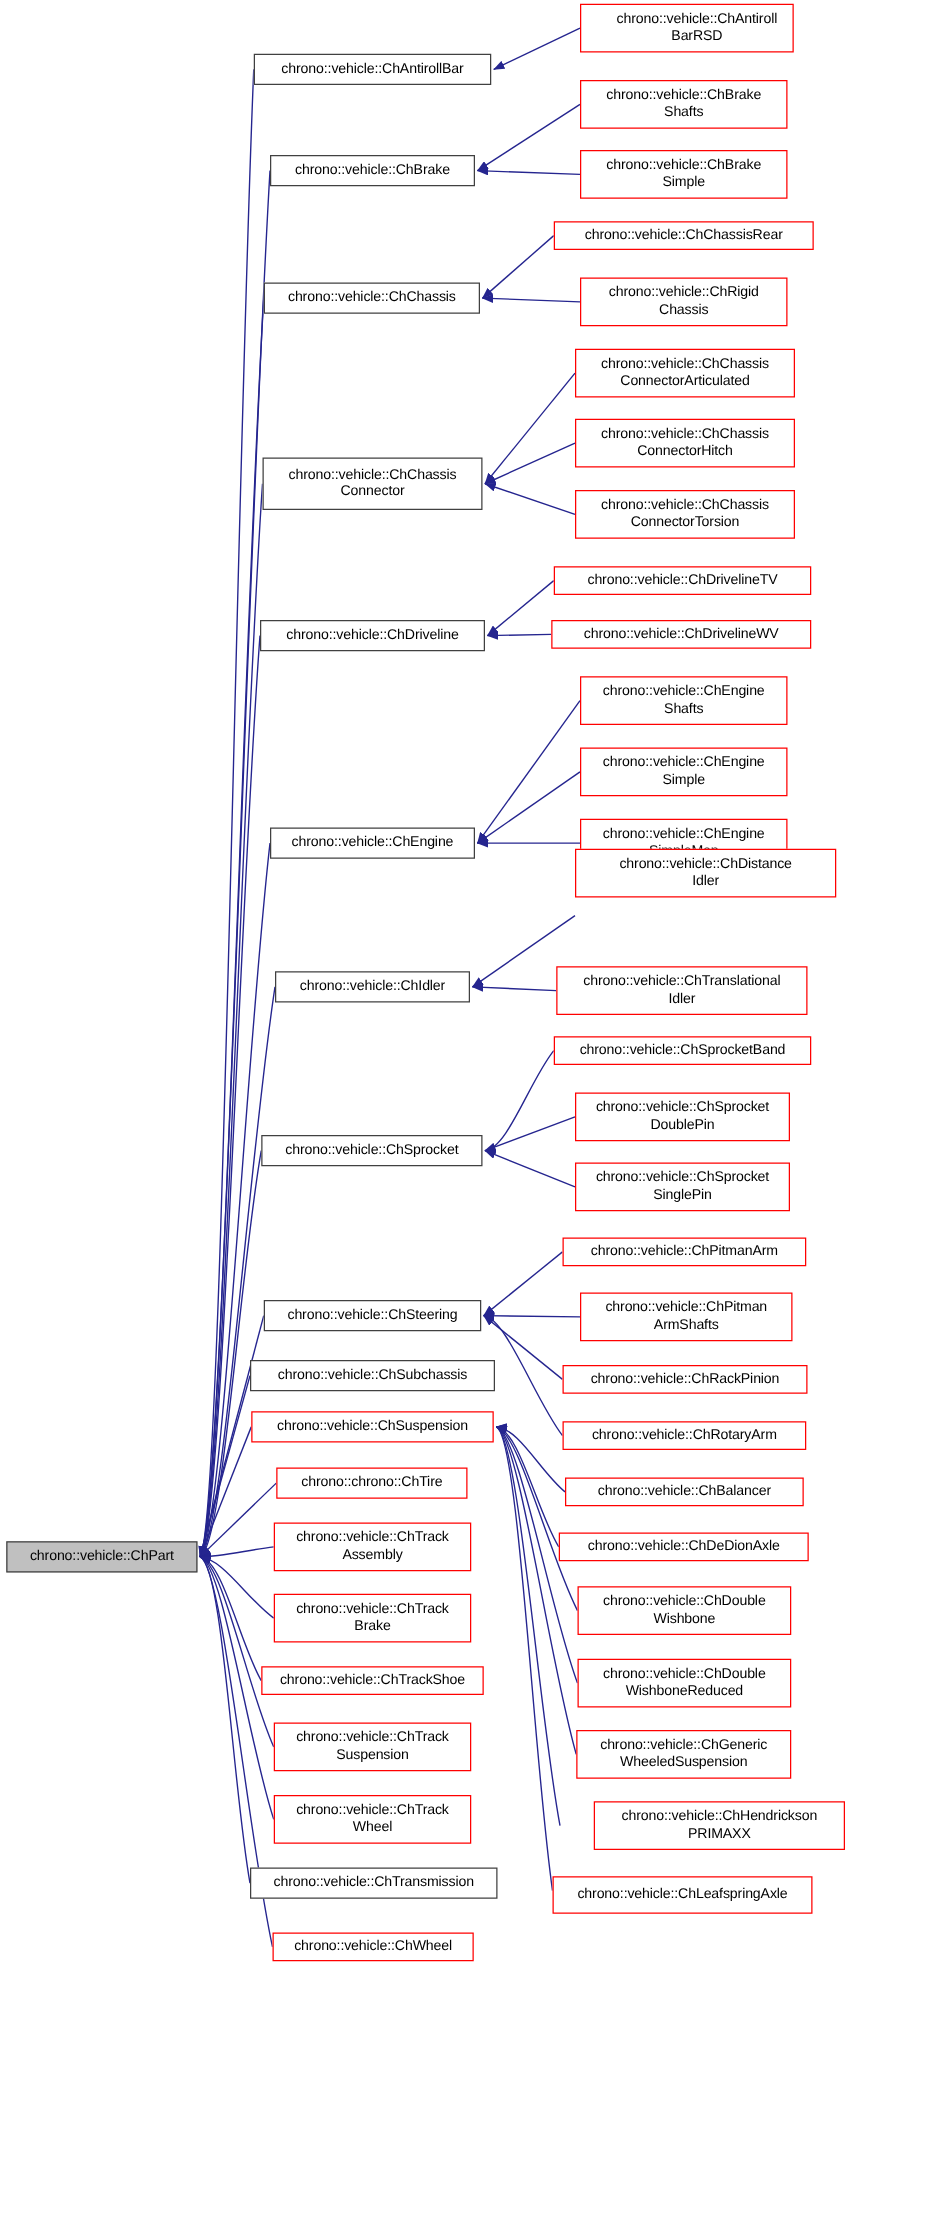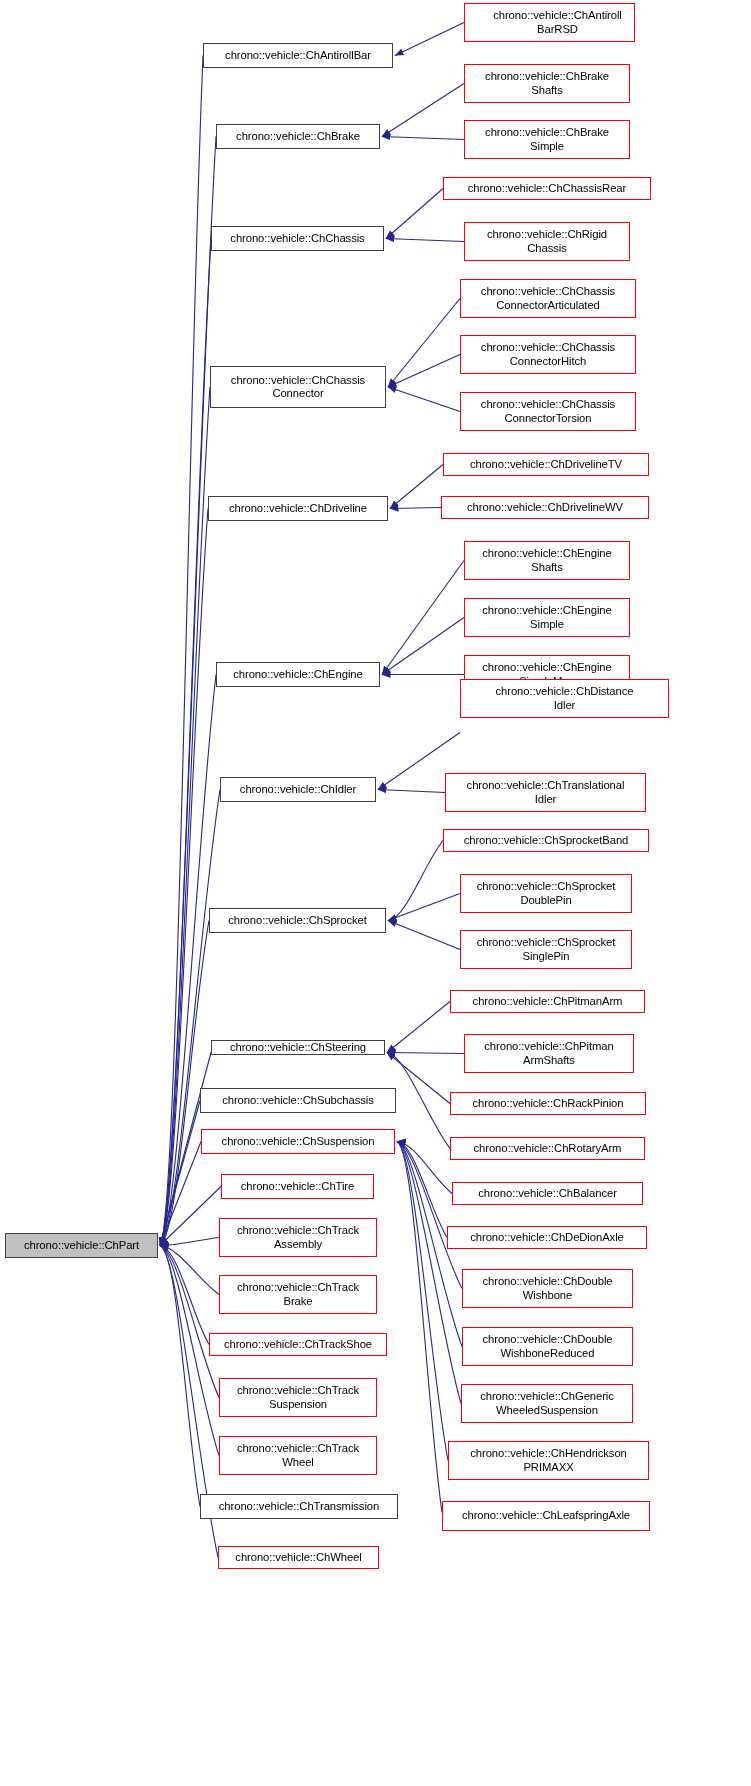--- a/index.html
+++ b/index.html
@@ -149,44 +149,44 @@
     <div class="node" style="left: 460px; top: 679px; width: 209px; height: 39px;"><span class="node-label">chrono::vehicle::ChDistance
 Idler</span></div>
     <div class="node" style="left: 445px; top: 773px; width: 201px; height: 39px;"><span class="node-label">chrono::vehicle::ChTranslational
 Idler</span></div>
     <div class="node base" style="left: 209px; top: 908px; width: 177px; height: 25px;"><span class="node-label">chrono::vehicle::ChSprocket</span></div>
     <div class="node" style="left: 443px; top: 829px; width: 206px; height: 23px;"><span class="node-label">chrono::vehicle::ChSprocketBand</span></div>
     <div class="node" style="left: 460px; top: 874px; width: 172px; height: 39px;"><span class="node-label">chrono::vehicle::ChSprocket
 DoublePin</span></div>
     <div class="node" style="left: 460px; top: 930px; width: 172px; height: 39px;"><span class="node-label">chrono::vehicle::ChSprocket
 SinglePin</span></div>
-    <div class="node base" style="left: 211px; top: 1040px; width: 174px; height: 15px;"><span class="node-label">chrono::vehicle::ChSteering</span></div>
+    <div class="node base" style="left: 211px; top: 1040px; width: 174px; height: 25px;"><span class="node-label">chrono::vehicle::ChSteering</span></div>
     <div class="node" style="left: 450px; top: 990px; width: 195px; height: 23px;"><span class="node-label">chrono::vehicle::ChPitmanArm</span></div>
     <div class="node" style="left: 464px; top: 1034px; width: 170px; height: 39px;"><span class="node-label">chrono::vehicle::ChPitman
 ArmShafts</span></div>
     <div class="node base" style="left: 200px; top: 1088px; width: 196px; height: 25px;"><span class="node-label">chrono::vehicle::ChSubchassis</span></div>
     <div class="node" style="left: 450px; top: 1092px; width: 196px; height: 23px;"><span class="node-label">chrono::vehicle::ChRackPinion</span></div>
     <div class="node" style="left: 201px; top: 1129px; width: 194px; height: 25px;"><span class="node-label">chrono::vehicle::ChSuspension</span></div>
     <div class="node" style="left: 450px; top: 1137px; width: 195px; height: 23px;"><span class="node-label">chrono::vehicle::ChRotaryArm</span></div>
-    <div class="node" style="left: 221px; top: 1174px; width: 153px; height: 25px;"><span class="node-label">chrono::vehicle::ChTire</span></div>
+    <div class="node" style="left: 221px; top: 1174px; width: 153px; height: 25px;"><span class="node-label">chrono::chrono::ChTire</span></div>
     <div class="node" style="left: 452px; top: 1182px; width: 191px; height: 23px;"><span class="node-label">chrono::vehicle::ChBalancer</span></div>
     <div class="node" style="left: 219px; top: 1218px; width: 158px; height: 39px;"><span class="node-label">chrono::vehicle::ChTrack
 Assembly</span></div>
     <div class="node" style="left: 447px; top: 1226px; width: 200px; height: 23px;"><span class="node-label">chrono::vehicle::ChDeDionAxle</span></div>
     <div class="node" style="left: 219px; top: 1275px; width: 158px; height: 39px;"><span class="node-label">chrono::vehicle::ChTrack
 Brake</span></div>
     <div class="node" style="left: 462px; top: 1269px; width: 171px; height: 39px;"><span class="node-label">chrono::vehicle::ChDouble
 Wishbone</span></div>
     <div class="node" style="left: 209px; top: 1333px; width: 178px; height: 23px;"><span class="node-label">chrono::vehicle::ChTrackShoe</span></div>
     <div class="node" style="left: 462px; top: 1327px; width: 171px; height: 39px;"><span class="node-label">chrono::vehicle::ChDouble
 WishboneReduced</span></div>
     <div class="node" style="left: 219px; top: 1378px; width: 158px; height: 39px;"><span class="node-label">chrono::vehicle::ChTrack
 Suspension</span></div>
     <div class="node" style="left: 461px; top: 1384px; width: 172px; height: 39px;"><span class="node-label">chrono::vehicle::ChGeneric
 WheeledSuspension</span></div>
     <div class="node" style="left: 219px; top: 1436px; width: 158px; height: 39px;"><span class="node-label">chrono::vehicle::ChTrack
 Wheel</span></div>
-    <div class="node" style="left: 448px; top: 1441px; width: 201px; height: 39px;"><span class="node-label">chrono::vehicle::ChHendrickson
+    <div class="node" style="left: 475px; top: 1441px; width: 201px; height: 39px;"><span class="node-label">chrono::vehicle::ChHendrickson
 PRIMAXX</span></div>
     <div class="node base" style="left: 200px; top: 1494px; width: 198px; height: 25px;"><span class="node-label">chrono::vehicle::ChTransmission</span></div>
     <div class="node" style="left: 442px; top: 1501px; width: 208px; height: 30px;"><span class="node-label">chrono::vehicle::ChLeafspringAxle</span></div>
     <div class="node" style="left: 218px; top: 1546px; width: 161px; height: 23px;"><span class="node-label">chrono::vehicle::ChWheel</span></div>
   </div>
 
 </body></html>

